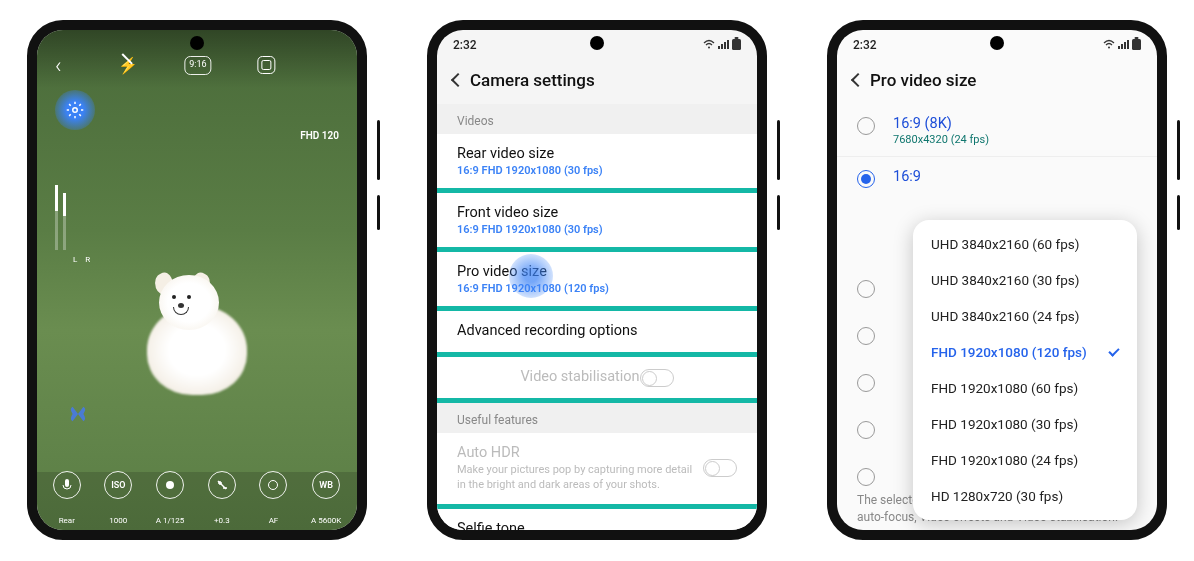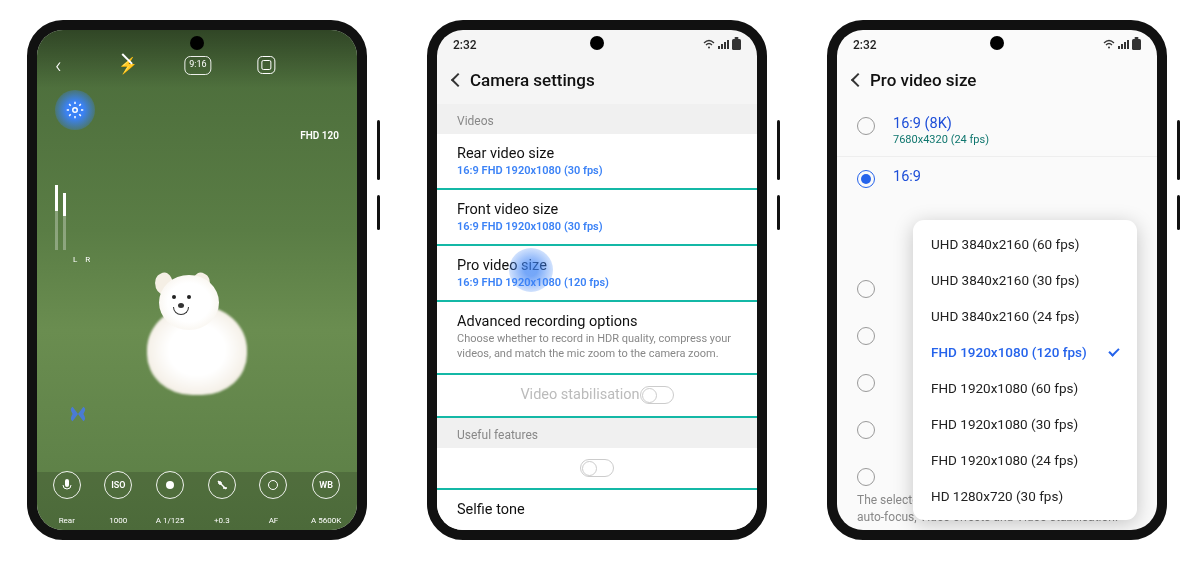--- a/index.html
+++ b/index.html
@@ -42,38 +42,38 @@
     .pro-circle{width:28px;height:28px;border:1.5px solid rgba(255,255,255,.9);border-radius:50%;display:flex;align-items:center;justify-content:center;font-size:9px;font-weight:600;}
 
     
     .status-bar{height:26px;display:flex;justify-content:space-between;align-items:center;padding:4px 16px 0;font-size:12px;font-weight:500;color:#222;}
     .status-icons{display:flex;gap:2px;align-items:center;}
     .header{height:48px;display:flex;align-items:center;gap:7px;padding:0 16px;}
     .header h1{font-size:17px;font-weight:500;color:#111;}
     .chev-l{width:10px;height:10px;border-left:2px solid #333;border-bottom:2px solid #333;transform:rotate(45deg);}
     .section-hdr{font-size:12px;color:#888;padding:10px 20px 6px;background:#f0f0f0;}
     .list{background:#fff;}
-    .row{padding:11px 20px;border-bottom:2px solid #14b8a6;}
+    .row{padding:11px 20px;border-bottom:5px solid #14b8a6;}
     .row-title{font-size:14.5px;color:#111;margin-bottom:2px;}
     .row-sub{font-size:11px;color:#3b82f6;font-weight:600;}
     .row-sub.gray{color:#888;font-weight:400;line-height:1.35;}
     .row-flex{display:flex;justify-content:center;align-items:center;}
     .toggle{width:34px;height:18px;border:1.5px solid #ccc;border-radius:10px;position:relative;}
     .toggle::after{content:'';position:absolute;top:1px;left:1px;width:13px;height:13px;border:1.5px solid #ccc;border-radius:50%;background:#fff;}
     .disabled .row-title,.disabled .row-sub{color:#bbb !important;}
     .hl-blue{position:absolute;width:44px;height:44px;border-radius:50%;background:radial-gradient(circle,rgba(59,130,246,.7) 20%,rgba(59,130,246,.15) 80%);}
 
     
     .radio-row{display:flex;align-items:flex-start;gap:18px;padding:11px 20px 10px;}
     .radio{width:18px;height:18px;border:1.5px solid #999;border-radius:50%;flex-shrink:0;margin-top:2px;}
     .radio.sel{border-color:#2563eb;position:relative;}
     .radio.sel::after{content:'';position:absolute;inset:3px;background:#2563eb;border-radius:50%;}
     .radio-text{font-size:14.5px;color:#1d4ed8;}
     .radio-sub{font-size:11px;color:#0f766e;margin-top:1px;}
-    .dropdown{position:absolute;top:190px;left:76px;right:20px;background:#fff;border-radius:11px;box-shadow:0 4px 20px rgba(0,0,0,.22);padding:6px 0;z-index:20;}
+    .dropdown{position:absolute;top:190px;left:76px;right:20px;background:#fff;border-radius:16px;box-shadow:0 4px 20px rgba(0,0,0,.22);padding:6px 0;z-index:20;}
     .dd-item{padding:10px 18px;font-size:13.5px;color:#222;display:flex;justify-content:space-between;align-items:center;}
     .dd-item.sel{color:#2563eb;font-weight:500;}
     .check{width:10px;height:6px;border-left:2.5px solid #2563eb;border-bottom:2.5px solid #2563eb;transform:rotate(-45deg);margin-top:-3px;}
     .note{position:absolute;bottom:4px;left:20px;right:20px;font-size:12px;color:#888;line-height:1.4;}
     .faded-radios{position:absolute;top:248px;left:20px;display:flex;flex-direction:column;gap:27px;}
   </style>
 </head>
 <body>
 
 <div class="phone">
@@ -210,30 +210,33 @@
         <div class="row-title">Front video size</div>
         <div class="row-sub">16:9 FHD 1920x1080 (30 fps)</div>
       </div>
       <div class="row" style="position:relative;">
         <div class="row-title">Pro video size</div>
         <div class="row-sub">16:9 FHD 1920x1080 (120 fps)</div>
         <div class="hl-blue" style="top:2px;left:72px;"></div>
       </div>
       <div class="row">
         <div class="row-title">Advanced recording options</div>
-        <div class="row-sub gray">Choose whether to record in HDR quality, compress your videos, and match the mic zoom to the camera zoom.</div>
       </div>
       <div class="row row-flex disabled">
         <div class="row-title">Video stabilisation</div>
         <div class="toggle"></div>
       </div>
     </div>
     <div class="section-hdr">Useful features</div>
     <div class="list">
       <div class="row row-flex disabled">
+        <div style="flex:1;padding-right:10px;">
+          <div class="row-title">Auto HDR</div>
+          <div class="row-sub gray">Make your pictures pop by capturing more detail in the bright and dark areas of your shots.</div>
+        </div>
         <div class="toggle"></div>
       </div>
       <div class="row" style="border-bottom:none;">
         <div class="row-title">Selfie tone</div>
 
       </div>
     </div>
   </div>
     </div>
   <div class="side-btn b1"></div>

